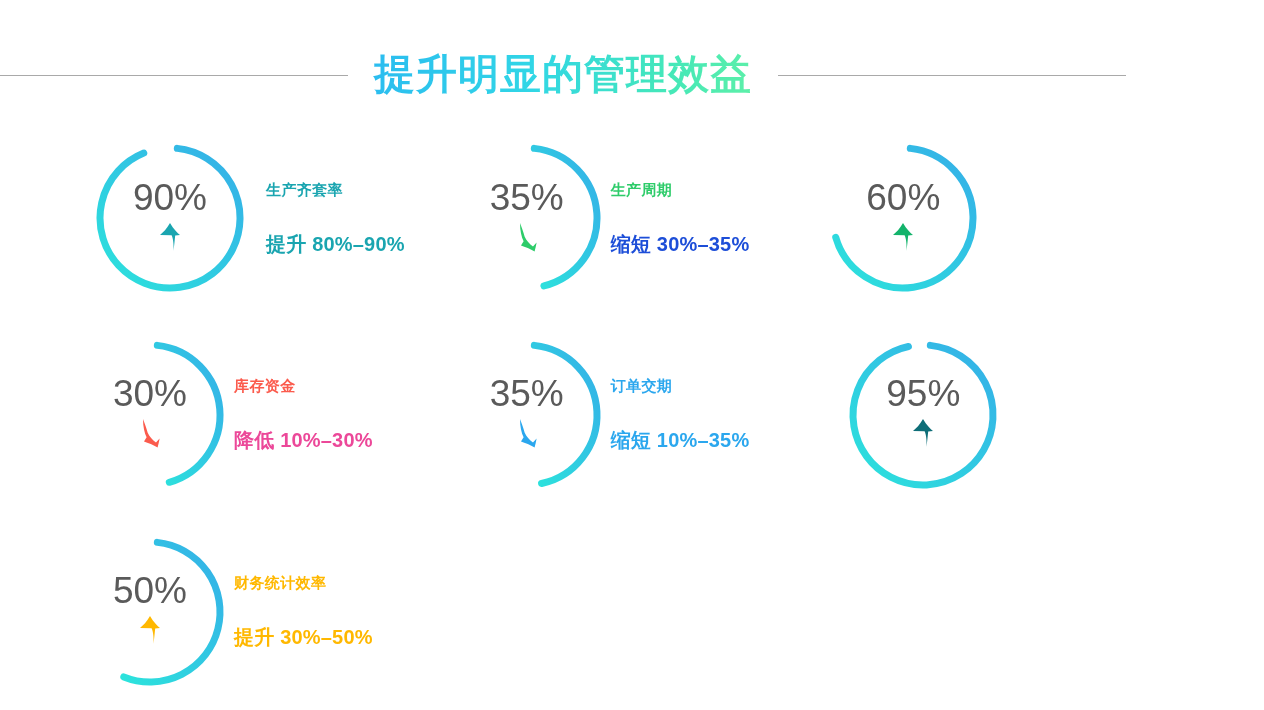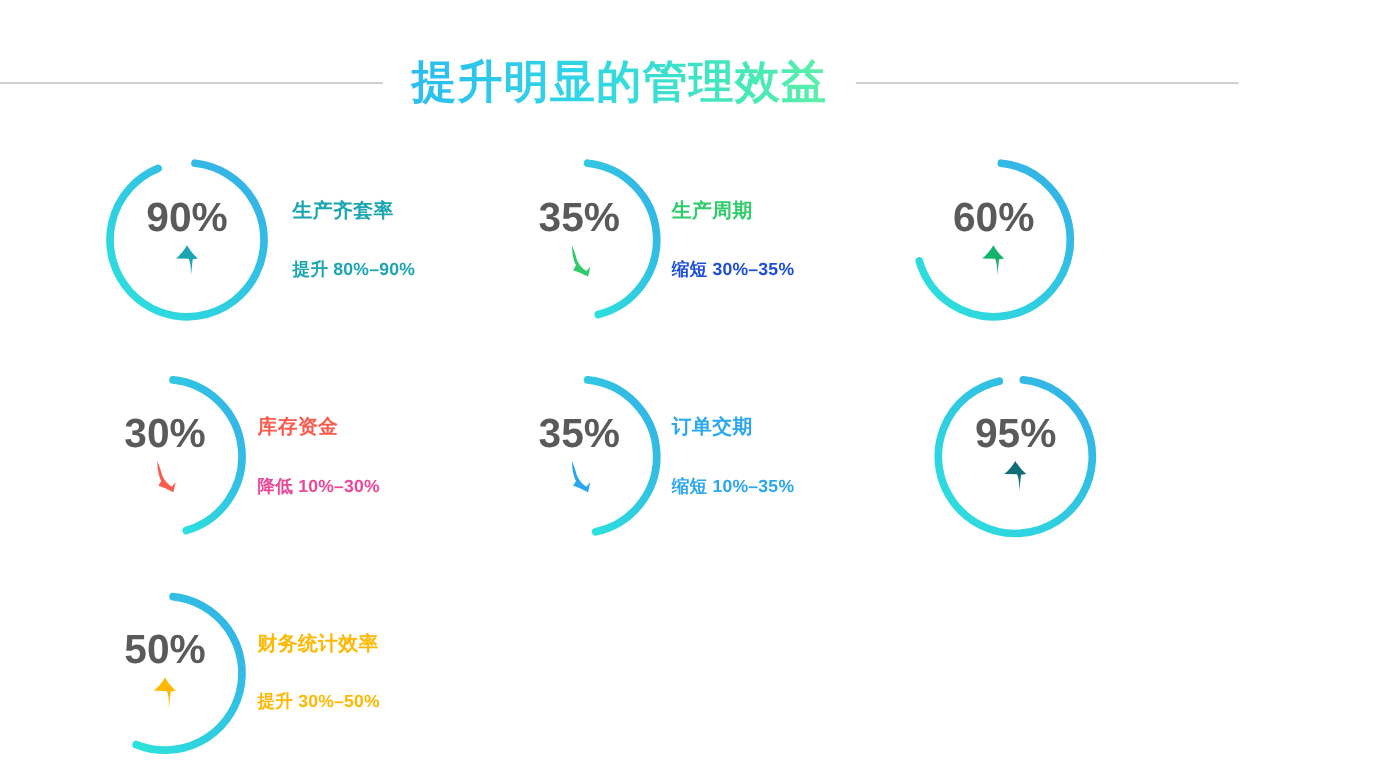--- a/index.html
+++ b/index.html
@@ -42,34 +42,34 @@
   .cell { position:relative; display:flex; align-items:center; }
 
   
   .gauge { position:relative; width:156px; height:160px; flex:0 0 156px; }
   .gauge svg { position:absolute; left:0; top:0; width:156px; height:160px; overflow:visible; }
   .gauge .readout {
     position:absolute; left:0; top:0; width:156px; height:160px;
     display:flex; flex-direction:column; align-items:center; justify-content:center;
   }
   .pct {
-    font-size:37px; color:#5a5a5a; font-weight:700;
+    font-size:37px; color:#5a5a5a; font-weight:400;
     letter-spacing:0px; line-height:1; margin-top:-6px;
   }
   .arrow { margin-top:6px; height:30px; display:block; }
   .arrow svg { position:static; width:26px; height:30px; display:block; }
 
   
   .meta { margin-left:6px; }
   .meta .name {
-    font-size:18px; font-weight:bold; white-space:nowrap; letter-spacing:0.4px;
+    font-size:15px; font-weight:bold; white-space:nowrap; letter-spacing:0.4px;
     line-height:1.2;
   }
   .meta .delta {
-    font-size:16px; font-weight:bold; white-space:nowrap; letter-spacing:0.2px;
+    font-size:20px; font-weight:bold; white-space:nowrap; letter-spacing:0.2px;
     margin-top:33px; line-height:1.2;
   }
 
   
   .cell.shift-right .gauge { margin-left:20px; }
   .cell.shift-right .meta  { margin-left:18px; }
   .cell.wide .meta .name { letter-spacing:0px; }
 </style>
 </head>
 <body>

